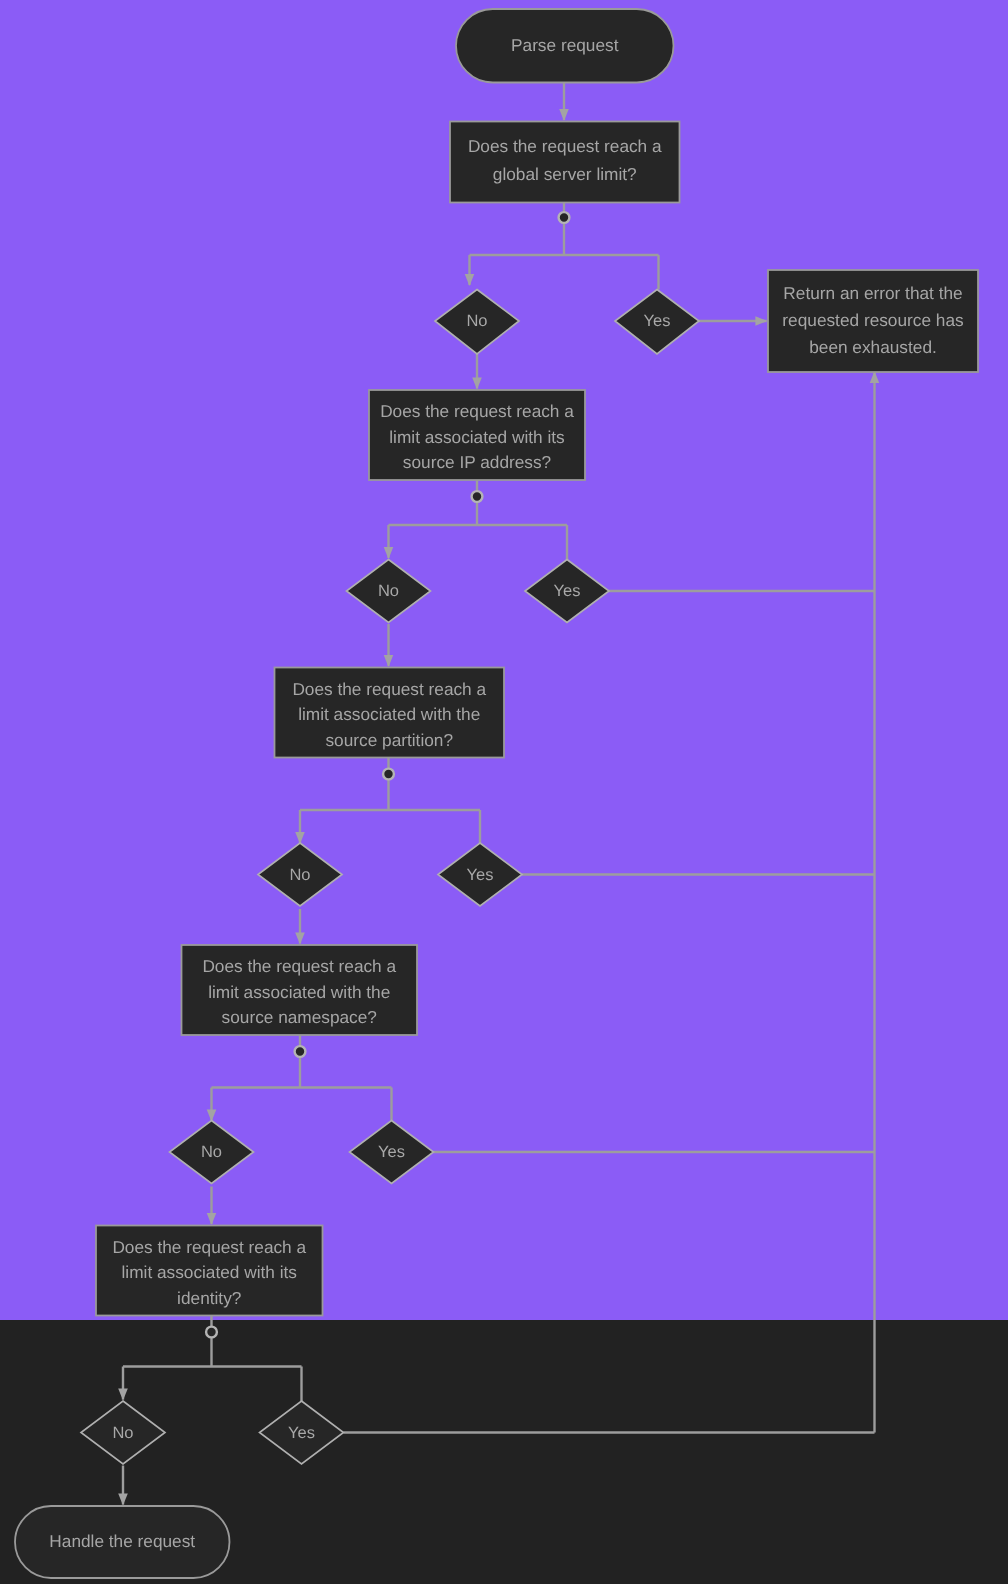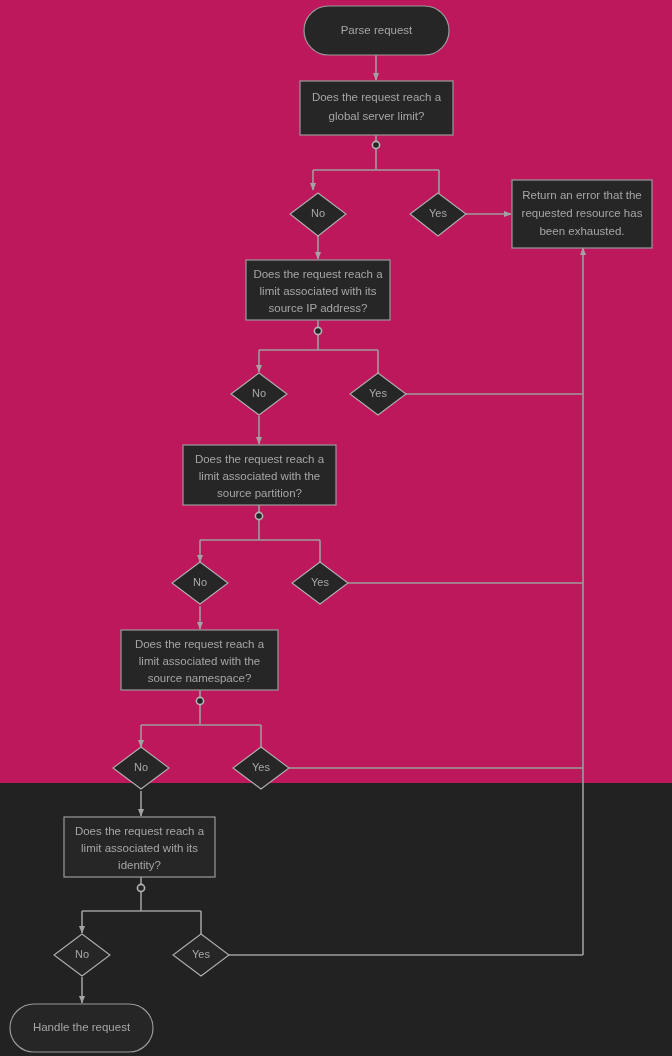--- a/index.html
+++ b/index.html
@@ -10,22 +10,22 @@
   }
   body {
     width: 672px;
     height: 1056px;
     overflow: hidden;
     font-family: "Liberation Sans", sans-serif;
   }
   #flow-root {
     position: relative;
     width: 672px;
-    height: 783px;
-    background: #be185d;
+    height: 880px;
+    background: #8b5cf6;
   }
   svg#flow-svg {
     position: absolute;
     top: 0;
     left: 0;
     width: 672px;
     height: 1056px;
     display: block;
   }
   .node-shape {

